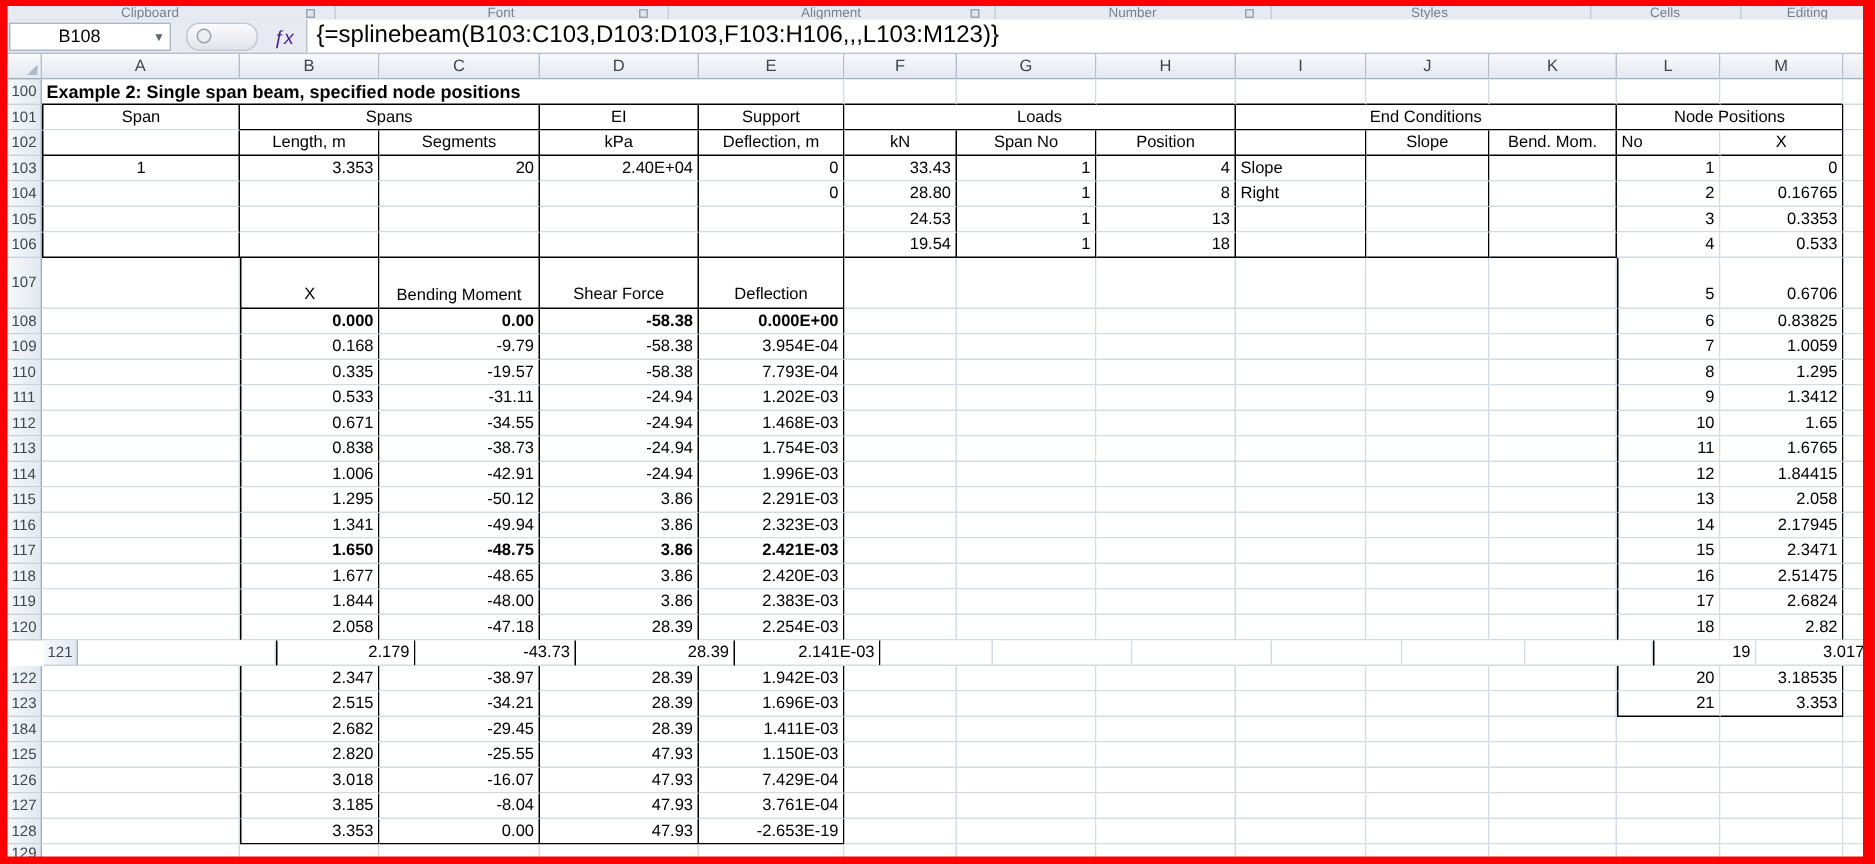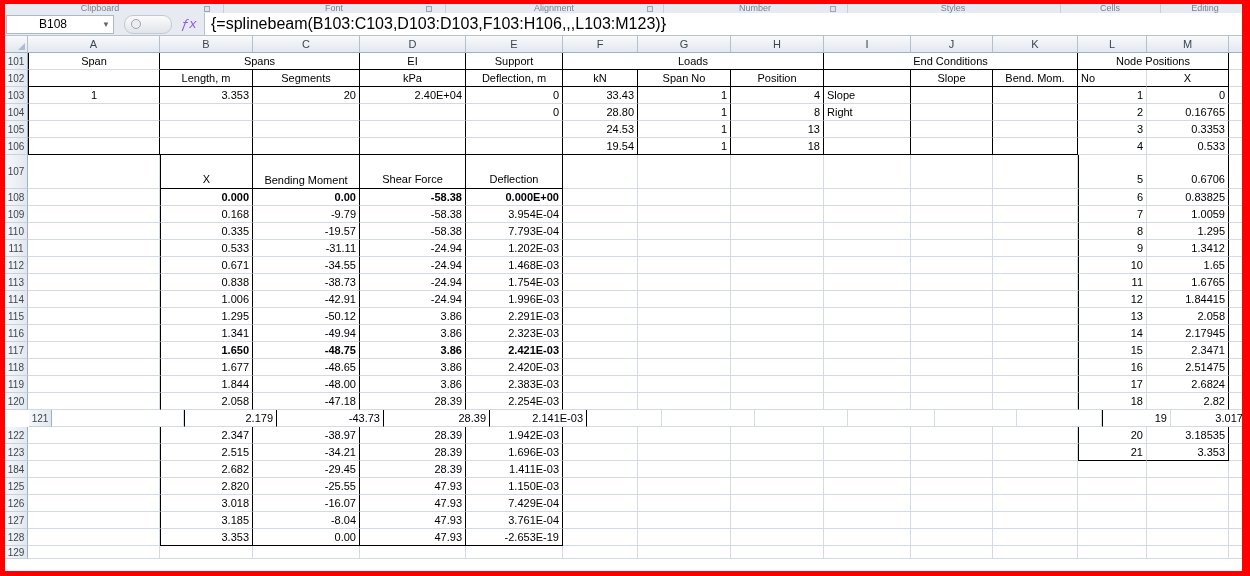--- a/index.html
+++ b/index.html
@@ -25,22 +25,22 @@
   #fbar{position:absolute;left:0;top:13px;width:1250px;height:23px;background:#E7EBF1;
         border-bottom:1px solid #B8C2CF;box-sizing:border-box;display:flex;align-items:center;}
   #namebox{margin-left:6px;width:108px;height:19px;background:#fff;border:1px solid #ACB8C9;
            box-sizing:border-box;display:flex;align-items:center;}
   #namebox .val{flex:1;text-align:center;font-size:12px;color:#000;}
   #namebox .arr{width:14px;font-size:8px;color:#5c6670;text-align:center;}
   #fx-capsule{margin-left:10px;width:46px;height:17px;border:1px solid #C2C9D4;border-radius:9px;
               background:linear-gradient(#FBFBFC,#E1E4E9);display:flex;align-items:center;}
   #fx-capsule .dot{margin-left:6px;width:8px;height:8px;border:1px solid #9AA5B4;border-radius:50%;
                    background:#EDEEF0;}
-  #fx-btn{margin-left:8px;font-family:Liberation Mono, monospace;font-style:italic;font-size:13px;
-          color:#8b5cf6;width:18px;text-align:center;}
+  #fx-btn{margin-left:8px;font-family:Liberation Sans, sans-serif;font-style:italic;font-size:13px;
+          color:#4c1d95;width:18px;text-align:center;}
   #formula-area{flex:1;align-self:stretch;margin-left:6px;background:#fff;
                 border-left:1px solid #B8C2CF;display:flex;align-items:center;}
   #formula-text{padding-left:6px;font-size:16px;color:#000;white-space:nowrap;}
 
   
   #sheet{position:absolute;left:5px;top:36px;width:1237px;}
   .hrow{display:flex;height:17px;}
   .colhdr{background:linear-gradient(#F8F9FB,#E3E8F0);border-right:1px solid #B4BfCd;
           border-bottom:1px solid #9EB0C4;box-sizing:border-box;display:flex;align-items:center;
           justify-content:center;font-size:11px;color:#3C4650;flex-shrink:0;}
@@ -117,20 +117,33 @@
         <div class="colhdr" style="width: 93px;">H</div>
         <div class="colhdr" style="width: 87px;">I</div>
         <div class="colhdr" style="width: 82px;">J</div>
         <div class="colhdr" style="width: 85px;">K</div>
         <div class="colhdr" style="width: 69px;">L</div>
         <div class="colhdr" style="width: 82px;">M</div>
         <div class="colhdr pad"></div>
       </div>
     <div>
         <div class="row" style="height: 17px;">
+          <div class="rowhdr">100</div>
+          <div class="cell al bold title-cell bb" style="width: 535px;">Example 2: Single span beam, specified node positions</div>
+          <div class="cell ar bb" style="width: 75px;"></div>
+          <div class="cell ar bb" style="width: 93px;"></div>
+          <div class="cell ar bb" style="width: 93px;"></div>
+          <div class="cell ar bb" style="width: 87px;"></div>
+          <div class="cell ar bb" style="width: 82px;"></div>
+          <div class="cell ar bb" style="width: 85px;"></div>
+          <div class="cell ar bb" style="width: 69px;"></div>
+          <div class="cell ar bb" style="width: 82px;"></div>
+          <div class="cell pad"></div>
+        </div>
+        <div class="row" style="height: 17px;">
           <div class="rowhdr">101</div>
           <div class="cell ac bl br" style="width: 132px;">Span</div>
           <div class="cell ac br bb" style="width: 200px;">Spans</div>
           <div class="cell ac br bb" style="width: 106px;">EI</div>
           <div class="cell ac br bb" style="width: 97px;">Support</div>
           <div class="cell ac br bb" style="width: 261px;">Loads</div>
           <div class="cell ac br bb" style="width: 254px;">End Conditions</div>
           <div class="cell ac br bb" style="width: 151px;">Node Positions</div>
           <div class="cell pad"></div>
         </div>

